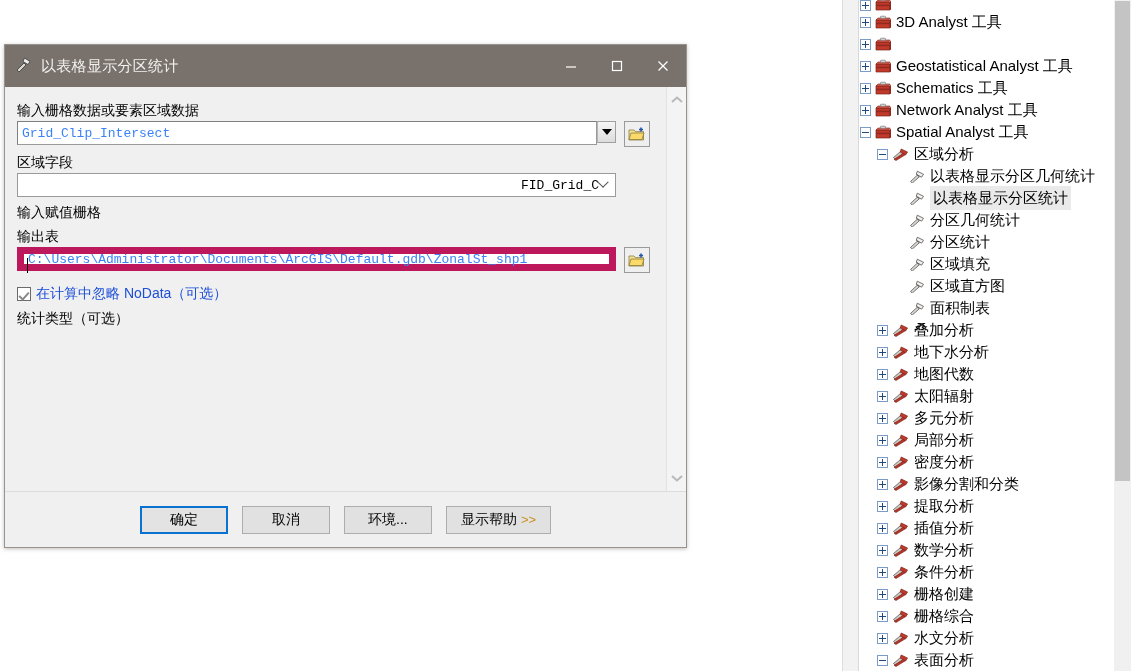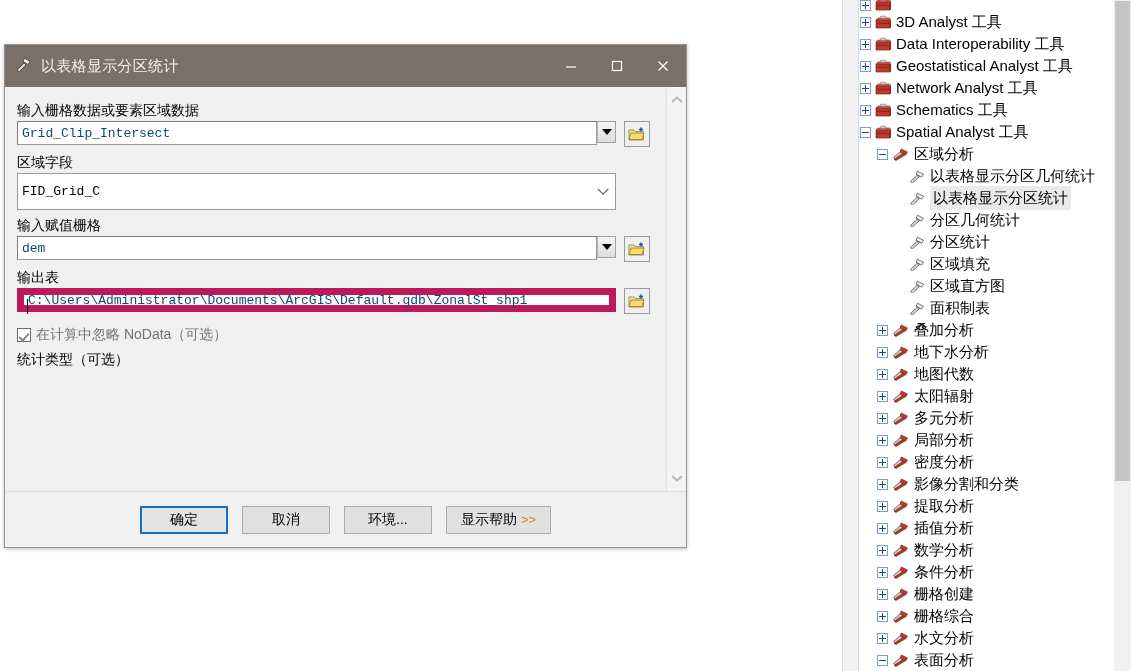--- a/index.html
+++ b/index.html
@@ -107,21 +107,21 @@
   }
   .row { display: flex; align-items: flex-start; }
 
   .textbox {
     flex: 1 1 auto; height: 24px; background: #ffffff;
     border: 1px solid #9a9a9a; border-top-color: #7f7f7f; border-left-color: #7f7f7f;
     display: flex; align-items: center; position: relative;
   }
   .textbox .val {
     font-family: "Liberation Mono", "DejaVu Sans Mono", monospace;
-    font-size: 13px; color: #0c4a6e; padding-left: 4px; white-space: nowrap;
+    font-size: 13px; color: #3b82f6; padding-left: 4px; white-space: nowrap;
     overflow: hidden;
   }
   .textbox.focused { border: 7px solid #be185d; }
   .textbox.with-caret::before {
     content: ""; position: absolute; left: 3px; top: 4px; width: 1px; height: 15px;
     background: #000000;
   }
 
   .combo-btn {
     width: 19px; height: 22px; flex: 0 0 auto;
@@ -132,23 +132,23 @@
   }
   .tri-down {
     width: 0; height: 0; border-left: 5px solid transparent;
     border-right: 5px solid transparent; border-top: 6px solid #000000;
   }
   .chev-down {
     width: 8px; height: 8px; border-right: 1.4px solid #555;
     border-bottom: 1.4px solid #555; transform: rotate(45deg) translate(-2px,-2px);
   }
   .select-box {
-    flex: 1 1 auto; height: 37px; background: #ffffff;
+    flex: 1 1 auto; height: 24px; background: #ffffff;
     border: 1px solid #9a9a9a;
-    display: flex; align-items: center; justify-content: space-between;
+    display: flex; align-items: center; justify-content: flex-end;
     padding-right: 8px; position: relative;
   }
   .select-box .val {
     font-family: "Liberation Mono", "DejaVu Sans Mono", monospace;
     font-size: 13px; color: #000000; padding-left: 4px;
   }
   .browse-btn {
     width: 26px; height: 26px; margin-left: 8px; flex: 0 0 auto;
     background: #efefef; border: 1px solid #9a9a9a;
     display: flex; align-items: center; justify-content: center;
@@ -158,21 +158,21 @@
   .checkrow { display: flex; align-items: center; margin-top: 12px; }
   .checkbox {
     width: 14px; height: 14px; background: #ffffff; border: 1px solid #6b6b6b;
     position: relative; flex: 0 0 auto; margin-right: 5px;
   }
   .checkbox.checked::after {
     content: ""; position: absolute; left: 3px; top: 2px; width: 4px; height: 8px;
     border-right: 2px solid #888888; border-bottom: 2px solid #888888;
     transform: rotate(42deg);
   }
-  .checkrow .ctext { font-size: 14px; color: #737373; }
+  .checkrow .ctext { font-size: 14px; color: #1d4ed8; }
 
   .dlg-footer {
     position: absolute; left: 0; right: 0; bottom: 0; height: 56px;
     background: #f0f0f0; border-top: 1px solid #dcdcdc;
     display: flex; align-items: center; justify-content: center; gap: 14px;
   }
   .btn {
     height: 28px; min-width: 88px; padding: 0 14px;
     background: #e1e1e1; border: 1px solid #adadad;
     font-size: 14px; color: #000000;
@@ -225,21 +225,20 @@
           <span class="expander plus"></span>
           <span class="ico">
             <svg width="16" height="14" viewBox="0 0 16 14">
               <path d="M1 5 h14 v8 H1 Z" fill="#c0392b" stroke="#7b241b" stroke-width="0.7"></path>
               <path d="M1 5 l2-2 h12 l-1.5 2 Z" fill="#e0604f" stroke="#7b241b" stroke-width="0.6"></path>
               <path d="M15 5 l1.5-2 v8 L15 13 Z" fill="#96271d" stroke="#7b241b" stroke-width="0.5"></path>
               <rect x="5.5" y="1.2" width="5" height="2.2" rx="0.6" fill="#d5d5d5" stroke="#6b6b6b" stroke-width="0.6"></rect>
               <rect x="1" y="7.6" width="14" height="1.6" fill="#8e2a20"></rect>
             </svg>
           </span>
-          <span class="lbl">Data Interoperability 工具</span>
         </div>
         <div class="tree-row">
           <span class="indent" style="width: 0px;"></span>
           <span class="expander plus"></span>
           <span class="ico">
             <svg width="16" height="14" viewBox="0 0 16 14">
               <path d="M1 5 h14 v8 H1 Z" fill="#c0392b" stroke="#7b241b" stroke-width="0.7"></path>
               <path d="M1 5 l2-2 h12 l-1.5 2 Z" fill="#e0604f" stroke="#7b241b" stroke-width="0.6"></path>
               <path d="M15 5 l1.5-2 v8 L15 13 Z" fill="#96271d" stroke="#7b241b" stroke-width="0.5"></path>
               <rect x="5.5" y="1.2" width="5" height="2.2" rx="0.6" fill="#d5d5d5" stroke="#6b6b6b" stroke-width="0.6"></rect>
@@ -253,35 +252,35 @@
           <span class="expander plus"></span>
           <span class="ico">
             <svg width="16" height="14" viewBox="0 0 16 14">
               <path d="M1 5 h14 v8 H1 Z" fill="#c0392b" stroke="#7b241b" stroke-width="0.7"></path>
               <path d="M1 5 l2-2 h12 l-1.5 2 Z" fill="#e0604f" stroke="#7b241b" stroke-width="0.6"></path>
               <path d="M15 5 l1.5-2 v8 L15 13 Z" fill="#96271d" stroke="#7b241b" stroke-width="0.5"></path>
               <rect x="5.5" y="1.2" width="5" height="2.2" rx="0.6" fill="#d5d5d5" stroke="#6b6b6b" stroke-width="0.6"></rect>
               <rect x="1" y="7.6" width="14" height="1.6" fill="#8e2a20"></rect>
             </svg>
           </span>
-          <span class="lbl">Network Analyst 工具</span>
+          <span class="lbl">Schematics 工具</span>
         </div>
         <div class="tree-row">
           <span class="indent" style="width: 0px;"></span>
           <span class="expander plus"></span>
           <span class="ico">
             <svg width="16" height="14" viewBox="0 0 16 14">
               <path d="M1 5 h14 v8 H1 Z" fill="#c0392b" stroke="#7b241b" stroke-width="0.7"></path>
               <path d="M1 5 l2-2 h12 l-1.5 2 Z" fill="#e0604f" stroke="#7b241b" stroke-width="0.6"></path>
               <path d="M15 5 l1.5-2 v8 L15 13 Z" fill="#96271d" stroke="#7b241b" stroke-width="0.5"></path>
               <rect x="5.5" y="1.2" width="5" height="2.2" rx="0.6" fill="#d5d5d5" stroke="#6b6b6b" stroke-width="0.6"></rect>
               <rect x="1" y="7.6" width="14" height="1.6" fill="#8e2a20"></rect>
             </svg>
           </span>
-          <span class="lbl">Schematics 工具</span>
+          <span class="lbl">Network Analyst 工具</span>
         </div>
         <div class="tree-row">
           <span class="indent" style="width: 0px;"></span>
           <span class="expander minus"></span>
           <span class="ico">
             <svg width="16" height="14" viewBox="0 0 16 14">
               <path d="M1 5 h14 v8 H1 Z" fill="#c0392b" stroke="#7b241b" stroke-width="0.7"></path>
               <path d="M1 5 l2-2 h12 l-1.5 2 Z" fill="#e0604f" stroke="#7b241b" stroke-width="0.6"></path>
               <path d="M15 5 l1.5-2 v8 L15 13 Z" fill="#96271d" stroke="#7b241b" stroke-width="0.5"></path>
               <rect x="5.5" y="1.2" width="5" height="2.2" rx="0.6" fill="#d5d5d5" stroke="#6b6b6b" stroke-width="0.6"></rect>
@@ -648,35 +647,20 @@
         <div class="fld-label">区域字段</div>
         <div class="row">
           <div class="select-box">
             <span class="val">FID_Grid_C</span>
             <span class="chev-down"></span>
           </div>
           <div class="spacer-26"></div>
         </div>
 
         <div class="fld-label">输入赋值栅格</div>
-        <div class="row">
-          <div class="textbox">
-            <span class="val">dem</span>
-          </div>
-          <div class="combo-btn">
-            <span class="tri-down"></span>
-          </div>
-          <div class="browse-btn">
-            <svg width="18" height="16" viewBox="0 0 18 16">
-              <path d="M1 4 h5 l1.3 1.6 h8.2 v8.4 H1 Z" fill="#f6e39a" stroke="#8a7b3a" stroke-width="0.8"></path>
-              <path d="M3 7 h13 l-2 6.5 H1 Z" fill="#fbd96a" stroke="#8a7b3a" stroke-width="0.8"></path>
-              <path d="M13 1.5 v4 M11 3.5 h4" stroke="#2255aa" stroke-width="1.6"></path>
-            </svg>
-          </div>
-        </div>
 
         <div class="fld-label">输出表</div>
         <div class="row">
           <div class="textbox focused with-caret">
             <span class="val">C:\Users\Administrator\Documents\ArcGIS\Default.gdb\ZonalSt_shp1</span>
           </div>
           <div class="browse-btn">
             <svg width="18" height="16" viewBox="0 0 18 16">
               <path d="M1 4 h5 l1.3 1.6 h8.2 v8.4 H1 Z" fill="#f6e39a" stroke="#8a7b3a" stroke-width="0.8"></path>
               <path d="M3 7 h13 l-2 6.5 H1 Z" fill="#fbd96a" stroke="#8a7b3a" stroke-width="0.8"></path>

